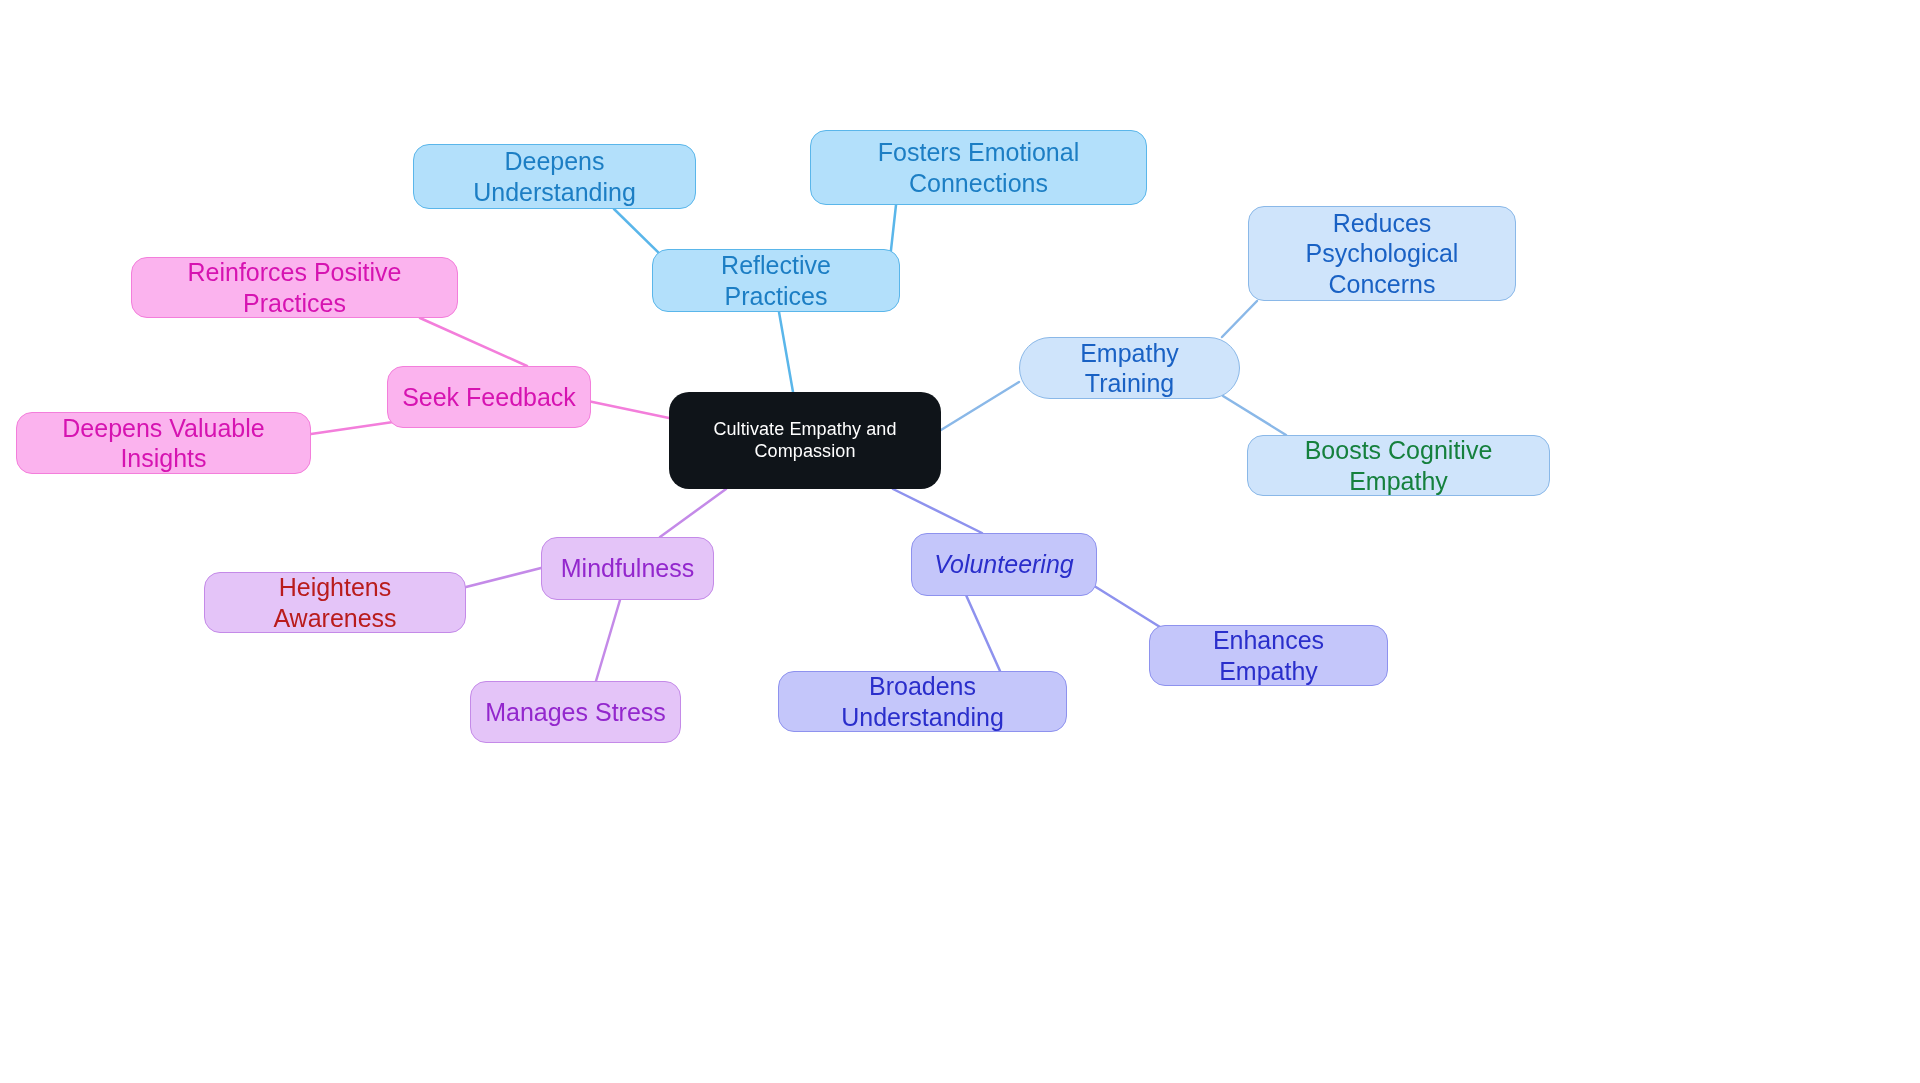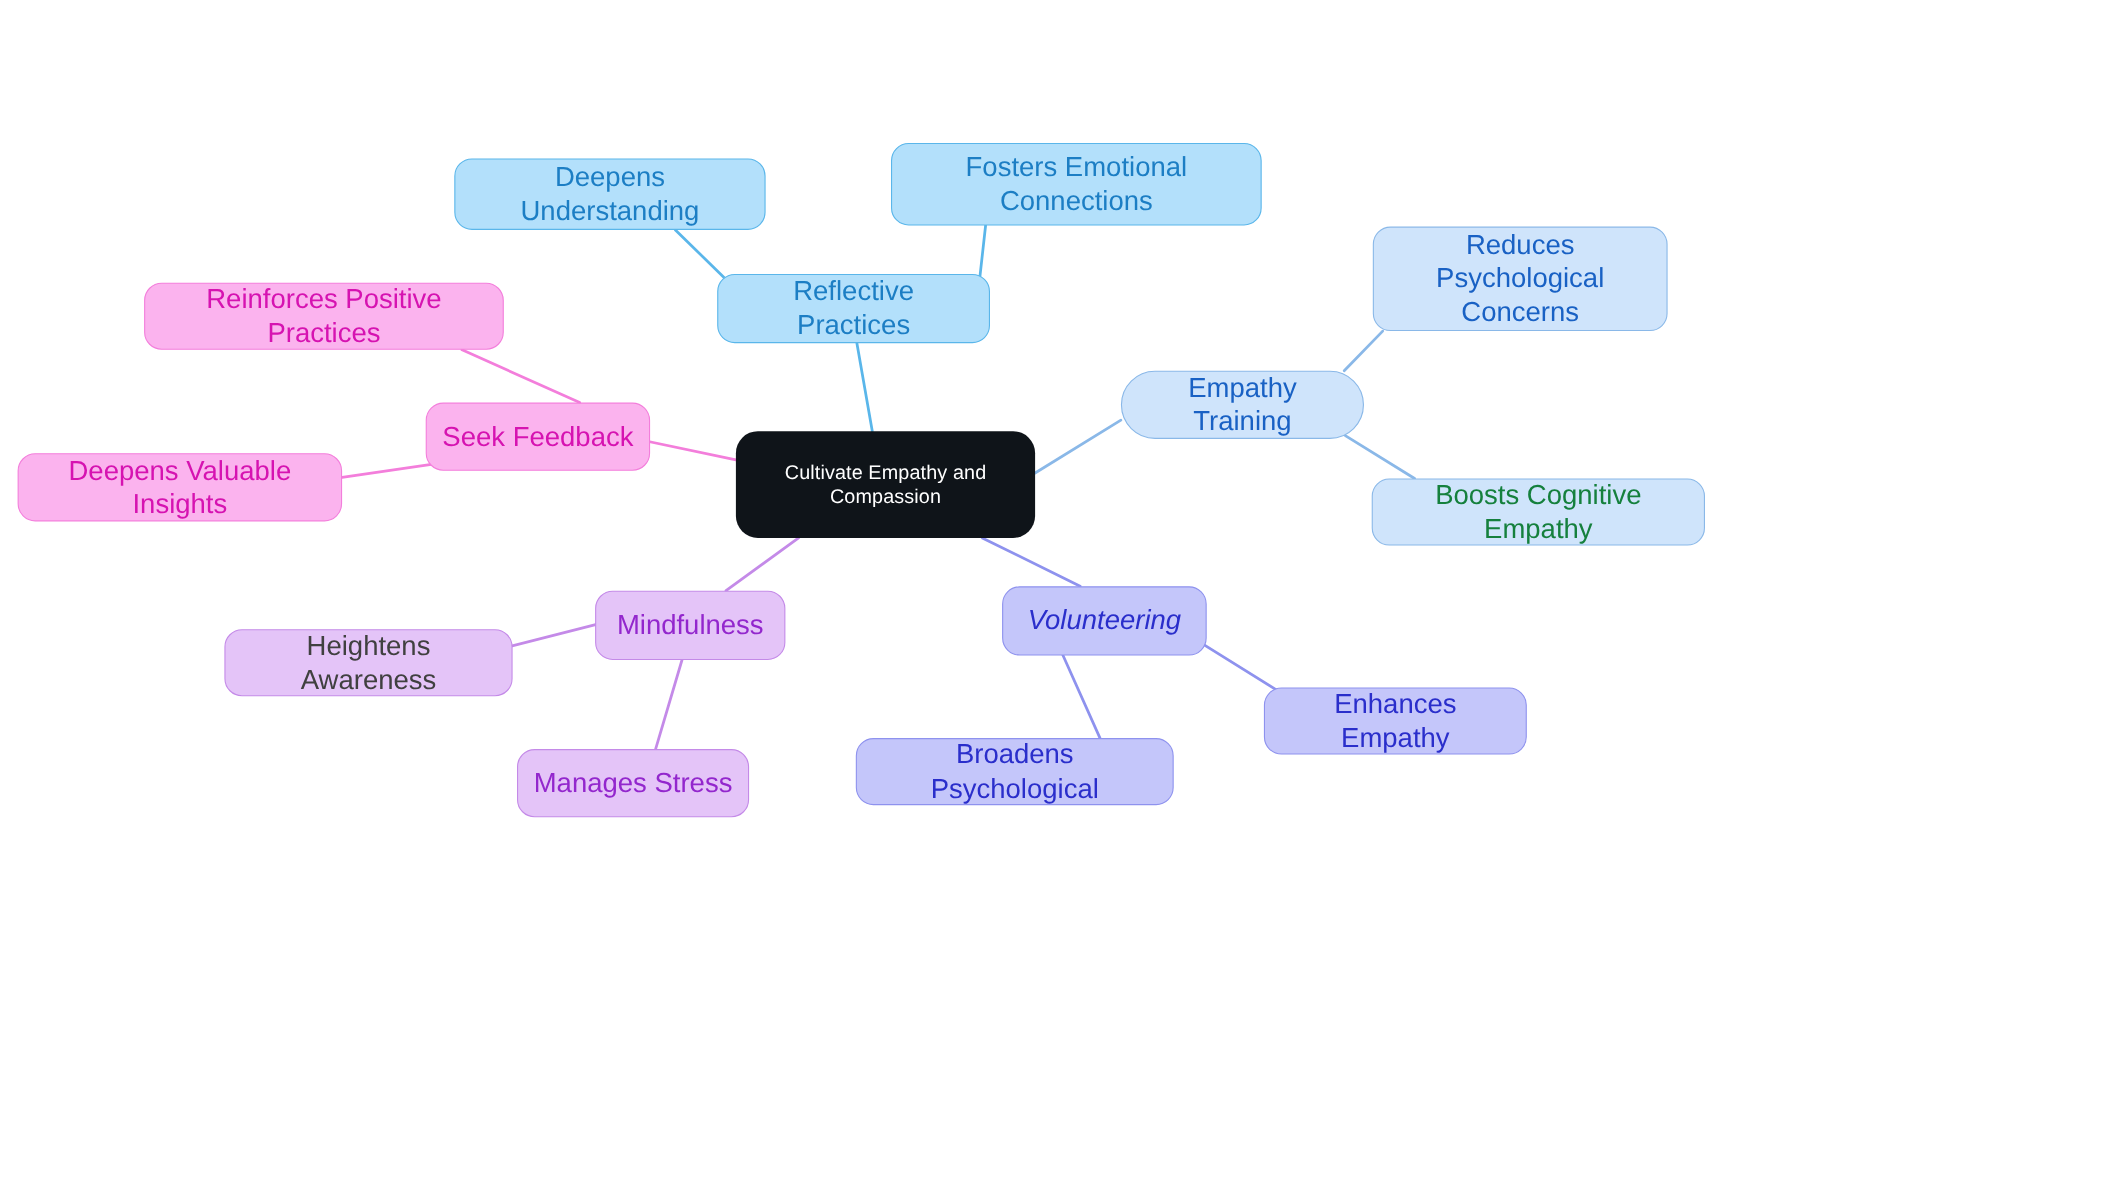--- a/index.html
+++ b/index.html
@@ -71,22 +71,22 @@
       <div class="node root" style="left: 669px; top: 392px; width: 272px; height: 97px; background: rgb(15, 20, 25); color: rgb(255, 255, 255); border-color: rgb(15, 20, 25);"><span>Cultivate Empathy and
 Compassion</span></div>
       <div class="node branch" style="left: 652px; top: 249px; width: 248px; height: 63px; background: rgb(179, 224, 251); color: rgb(28, 126, 196); border-color: rgb(90, 182, 234);"><span>Reflective Practices</span></div>
       <div class="node leaf" style="left: 413px; top: 144px; width: 283px; height: 65px; background: rgb(179, 224, 251); color: rgb(28, 126, 196); border-color: rgb(90, 182, 234);"><span>Deepens Understanding</span></div>
       <div class="node leaf" style="left: 810px; top: 130px; width: 337px; height: 75px; background: rgb(179, 224, 251); color: rgb(28, 126, 196); border-color: rgb(90, 182, 234);"><span>Fosters Emotional Connections</span></div>
       <div class="node branch" style="left: 1019px; top: 337px; width: 221px; height: 62px; background: rgb(207, 228, 251); color: rgb(25, 97, 196); border-color: rgb(138, 184, 232); border-radius: 31px;"><span>Empathy Training</span></div>
       <div class="node leaf" style="left: 1248px; top: 206px; width: 268px; height: 95px; background: rgb(207, 228, 251); color: rgb(25, 97, 196); border-color: rgb(138, 184, 232);"><span>Reduces Psychological
 Concerns</span></div>
       <div class="node leaf" style="left: 1247px; top: 435px; width: 303px; height: 61px; background: rgb(207, 228, 251); color: #15803d; border-color: rgb(138, 184, 232);"><span>Boosts Cognitive Empathy</span></div>
       <div class="node branch" style="left: 911px; top: 533px; width: 186px; height: 63px; background: rgb(196, 198, 250); color: rgb(42, 46, 203); border-color: rgb(142, 146, 238); font-style: italic;"><span>Volunteering</span></div>
-      <div class="node leaf" style="left: 778px; top: 671px; width: 289px; height: 61px; background: rgb(196, 198, 250); color: rgb(42, 46, 203); border-color: rgb(142, 146, 238);"><span>Broadens Psychological</span></div>
+      <div class="node leaf" style="left: 778px; top: 671px; width: 289px; height: 61px; background: rgb(196, 198, 250); color: rgb(42, 46, 203); border-color: rgb(142, 146, 238);"><span>Broadens Understanding</span></div>
       <div class="node leaf" style="left: 1149px; top: 625px; width: 239px; height: 61px; background: rgb(196, 198, 250); color: rgb(42, 46, 203); border-color: rgb(142, 146, 238);"><span>Enhances Empathy</span></div>
       <div class="node branch" style="left: 541px; top: 537px; width: 173px; height: 63px; background: rgb(228, 196, 248); color: rgb(147, 39, 205); border-color: rgb(196, 138, 232);"><span>Mindfulness</span></div>
-      <div class="node leaf" style="left: 204px; top: 572px; width: 262px; height: 61px; background: rgb(228, 196, 248); color: #404040; border-color: rgb(196, 138, 232);"><span>Heightens Awareness</span></div>
+      <div class="node leaf" style="left: 204px; top: 572px; width: 262px; height: 61px; background: rgb(228, 196, 248); color: #b91c1c; border-color: rgb(196, 138, 232);"><span>Heightens Awareness</span></div>
       <div class="node leaf" style="left: 470px; top: 681px; width: 211px; height: 62px; background: rgb(228, 196, 248); color: rgb(147, 39, 205); border-color: rgb(196, 138, 232);"><span>Manages Stress</span></div>
       <div class="node branch" style="left: 387px; top: 366px; width: 204px; height: 62px; background: rgb(251, 179, 238); color: rgb(214, 19, 177); border-color: rgb(243, 126, 219);"><span>Seek Feedback</span></div>
       <div class="node leaf" style="left: 131px; top: 257px; width: 327px; height: 61px; background: rgb(251, 179, 238); color: rgb(214, 19, 177); border-color: rgb(243, 126, 219); justify-content: flex-end;"><span>Reinforces Positive Practices</span></div>
       <div class="node leaf" style="left: 16px; top: 412px; width: 295px; height: 62px; background: rgb(251, 179, 238); color: rgb(214, 19, 177); border-color: rgb(243, 126, 219);"><span>Deepens Valuable Insights</span></div>
     </div>
 </div>
 
 </body></html>

